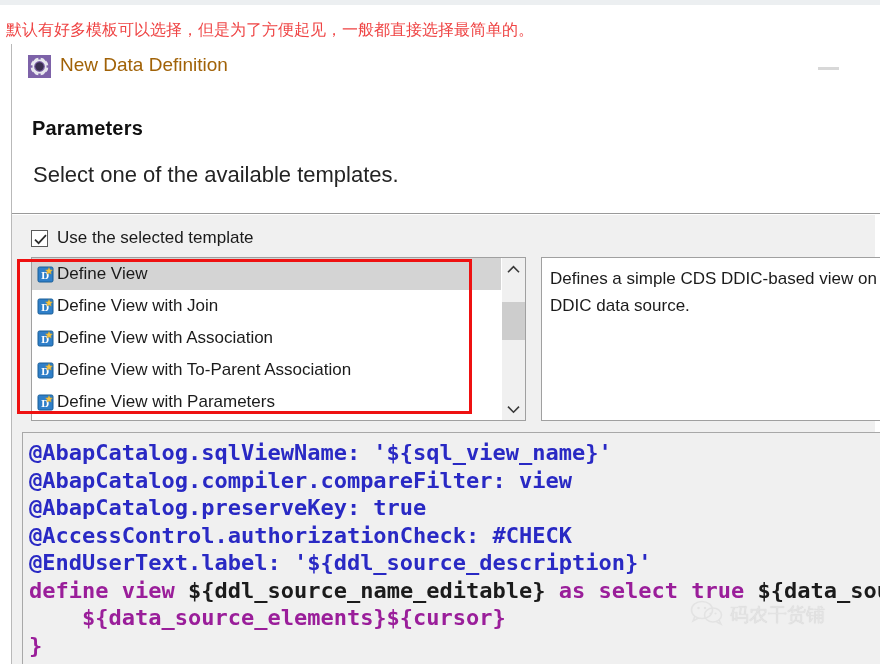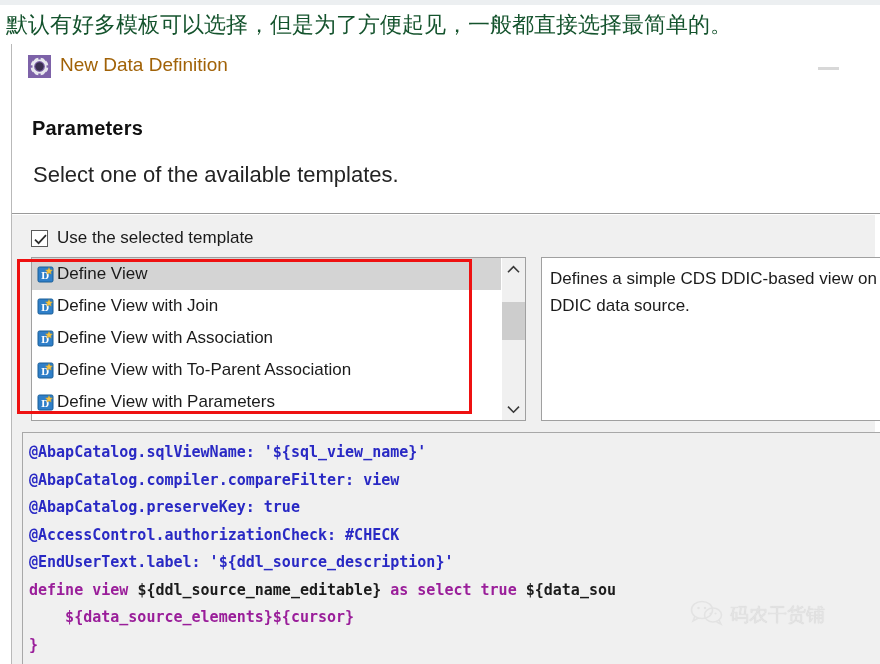--- a/index.html
+++ b/index.html
@@ -19,24 +19,24 @@
   #top-strip {
     position: absolute;
     left: 0; top: 0;
     width: 880px; height: 5px;
     background: #eceff1;
   }
 
   
   #caption {
     position: absolute;
-    left: 6px; top: 10px;
+    left: 6px; top: 20px;
     width: 870px;
-    font-size: 22px;
-    color: #14532d;
+    font-size: 16px;
+    color: #ef4444;
     letter-spacing: 0px;
     white-space: nowrap;
     font-family: "DejaVu Sans", sans-serif;
   }
 
   
   #dialog {
     position: absolute;
     left: 11px; top: 44px;
     width: 880px;
@@ -242,21 +242,21 @@
     width: 859px; height: 232px;
     background: #f0f0f0;
     border-top: 1px solid #a8a8a8;
     border-left: 1px solid #a8a8a8;
     box-sizing: border-box;
     overflow: hidden;
     padding: 6px 0 0 6px;
   }
   .code-line {
     font-family: "DejaVu Sans Mono", monospace;
-    font-size: 15px;
+    font-size: 22px;
     line-height: 27.5px;
     white-space: pre;
     color: #2929c4;
     font-weight: bold;
   }
   .kw-t { color: #9a1e9a; font-weight: bold; }
   .plain-t { color: #1b1b1b; font-weight: bold; }
 
   
   #watermark {

